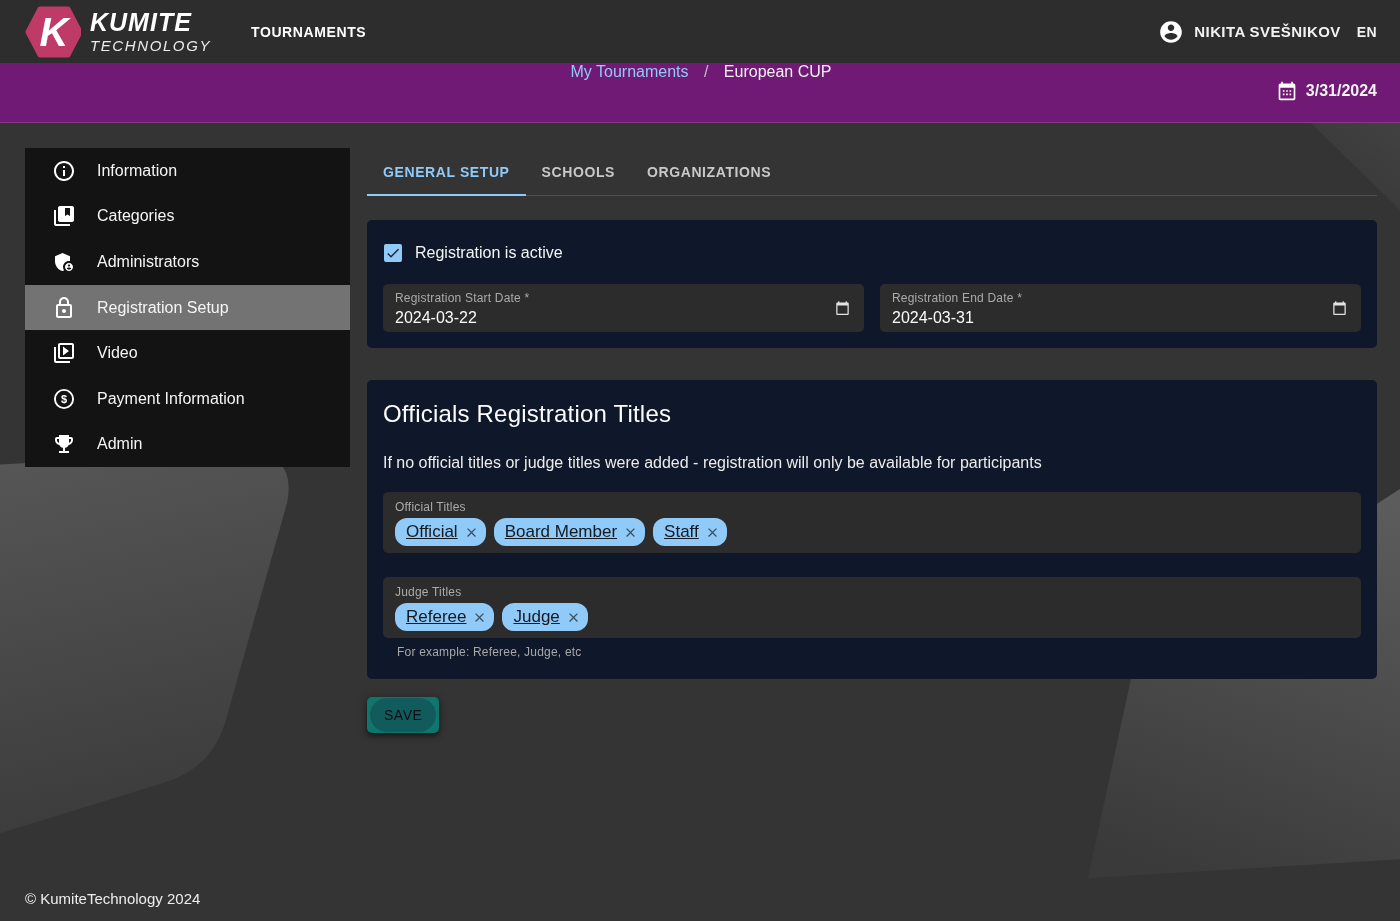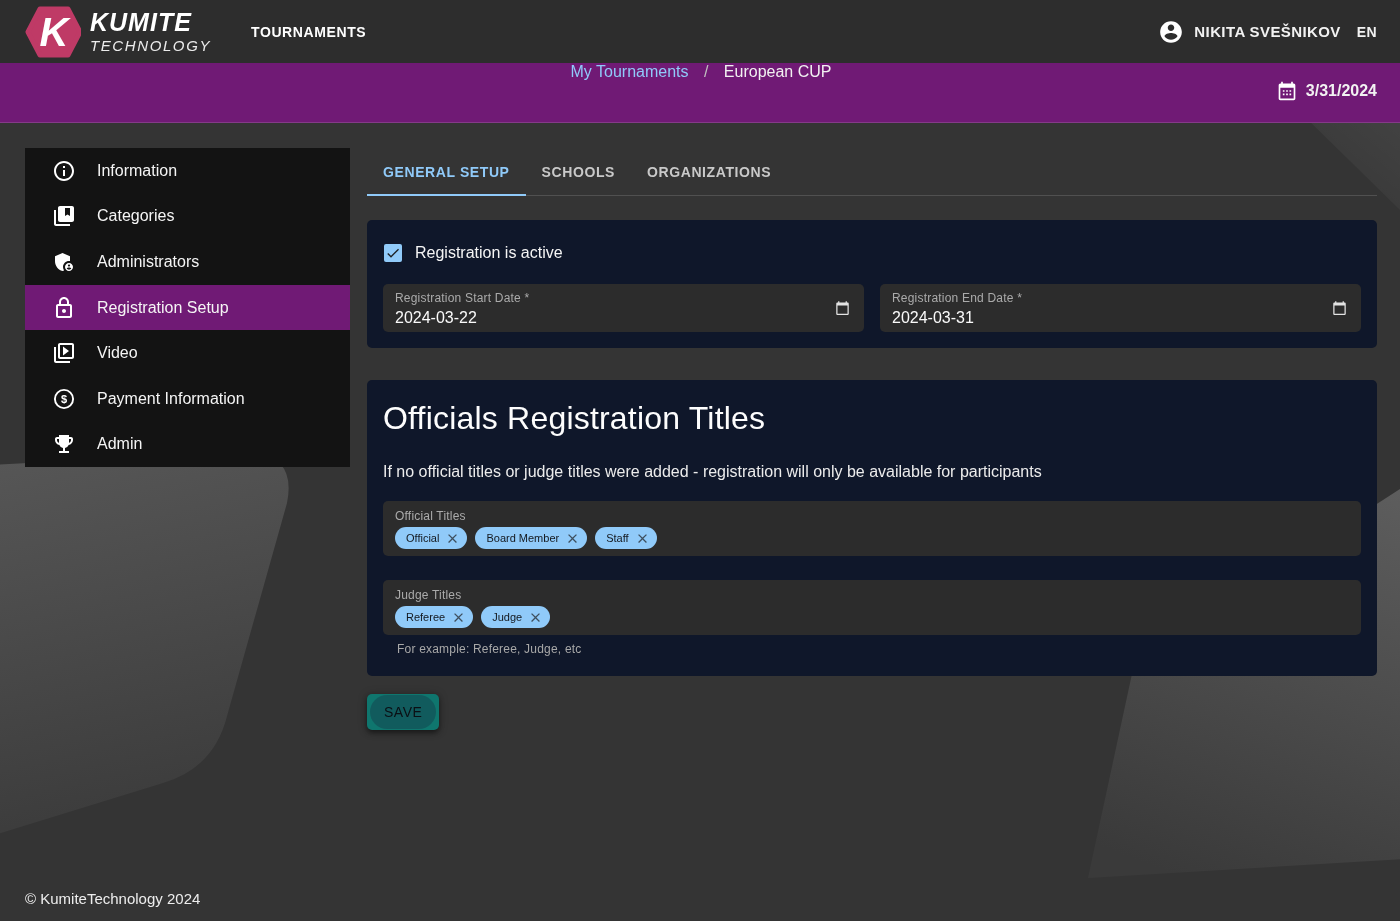--- a/index.html
+++ b/index.html
@@ -39,21 +39,21 @@
   .crumb-sep { color:#c0c0c0; margin:0 11px; font-size:16px; }
   .crumb-current { color:#f1f1f1; font-size:16px; }
   .crumb-date { margin-left:auto; display:flex; align-items:center; gap:9px; font-size:16px; font-weight:600; }
   .crumb-date svg { width:20px; height:20px; fill:#ffffff; display:block; }
 
   
   .layout { position:relative; z-index:2; display:flex; gap:17px; padding:25px 23px 0 25px; align-items:flex-start; }
 
   aside.sidebar { width:325px; flex:none; background:#131313; padding:0; }
   .side-item { height:45.6px; display:flex; align-items:center; gap:21px; padding:0 12px 0 27px; cursor:pointer; }
-  .side-item.selected { background:#701a75; }
+  .side-item.selected { background:#737373; }
   .side-icon { width:24px; height:24px; flex:none; }
   .side-icon svg { width:24px; height:24px; fill:#ffffff; display:block; }
   .side-icon .dollar { font-size:11px; font-weight:bold; fill:#ffffff; font-family:"Liberation Sans", sans-serif; }
   .side-label { font-size:16px; color:#f5f5f5; }
 
   main { flex:1; min-width:0; }
   .tabs { display:flex; height:48px; border-bottom:1px solid rgba(255,255,255,.14); }
   .tab { padding:0 16px; display:flex; align-items:center; position:relative;
          font-size:14px; font-weight:600; letter-spacing:.6px; color:#c9c9c9; cursor:pointer; }
   .tab.active { color:#90caf9; }
@@ -66,28 +66,28 @@
   .checkbox svg { width:16px; height:16px; fill:#1d2024; }
   .checkbox-label { font-size:16px; color:#f5f5f5; }
 
   .date-row { display:flex; gap:16px; }
   .date-field { flex:1; position:relative; height:48px; background:#2c2c2c; border-radius:5px; padding:7px 44px 0 12px; cursor:pointer; }
   .field-label { display:block; font-size:12px; color:#ababab; letter-spacing:.2px; }
   .date-value { display:block; font-size:16px; color:#fafafa; margin-top:4px; }
   .picker-icon { position:absolute; right:14px; top:50%; transform:translateY(-50%); width:15px; height:15px; fill:#e3e3e3; cursor:pointer; }
 
   .card.officials { margin-top:32px; padding:20px 16px 20px; }
-  .officials-title { margin:0; font-size:32px; font-weight:500; letter-spacing:.2px; color:#fdfdfd; }
+  .officials-title { margin:0; font-size:24px; font-weight:500; letter-spacing:.2px; color:#fdfdfd; }
   .officials-desc { margin:26px 0 0; font-size:16px; color:#ececec; }
 
   .chip-field { background:#2c2c2c; border-radius:5px; margin-top:20px; padding:8px 12px 7px; cursor:text; }
   .chip-field.second { margin-top:24px; }
   .chip-row { display:flex; gap:8px; margin-top:4px; }
-  .chip { display:inline-flex; align-items:center; gap:6px; height:22px; background:#90caf9; color:#14191f;
-          border-radius:12px; padding:0 7px 0 11px; font-size:11px; }
+  .chip { display:inline-flex; align-items:center; gap:6px; height:28px; background:#90caf9; color:#14191f;
+          border-radius:12px; padding:0 7px 0 11px; font-size:17px;text-decoration:underline; }
   .chip-close { width:15px; height:15px; fill:#2a3138; opacity:.8; cursor:pointer; flex:none; }
   .helper { margin:7px 0 0 14px; font-size:12px; color:#a8a8a8; letter-spacing:.2px; }
 
   .save-btn { margin-top:18px; position:relative; display:inline-block; border:none; height:36px; padding:0 17px;
               background:#0f766e; color:#0b0f14; font-family:inherit; font-size:14px; font-weight:normal; letter-spacing:.5px;
               border-radius:5px; cursor:pointer;
               box-shadow:0 3px 5px rgba(0,0,0,.42), 0 1px 10px rgba(0,0,0,.25); }
   .save-btn .ripple { position:absolute; left:3px; right:3px; top:1px; bottom:1px; border-radius:17px; background:rgba(24,44,64,.35); }
   .save-btn .label { position:relative; }
 

